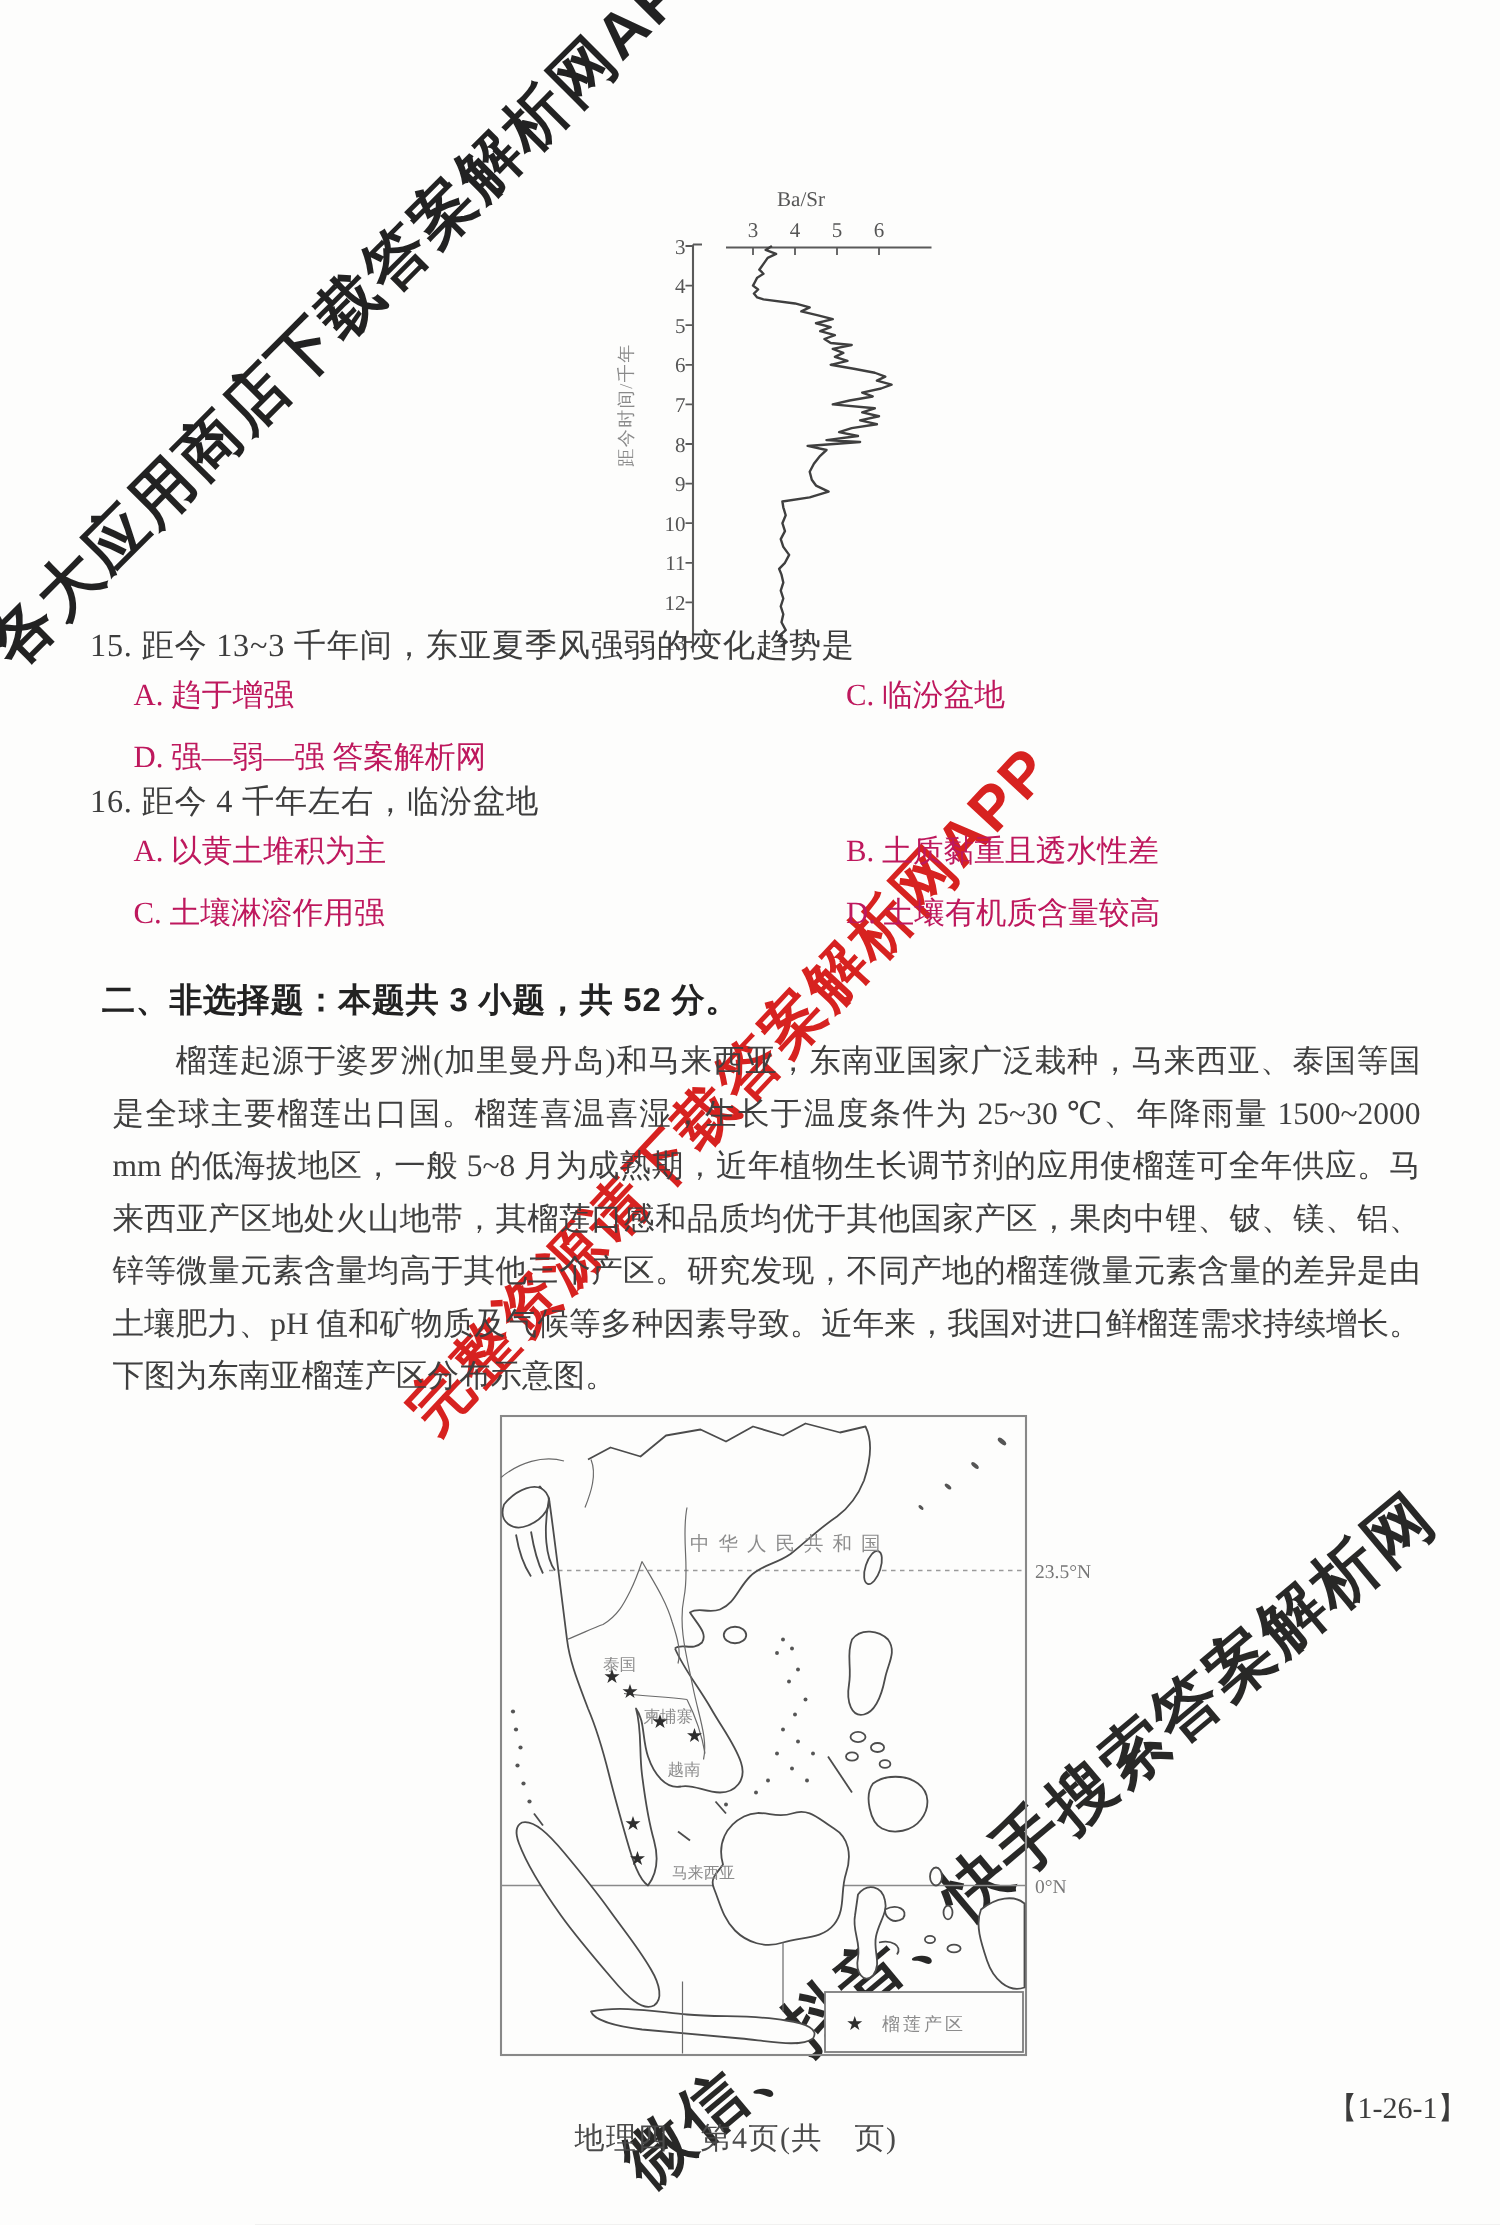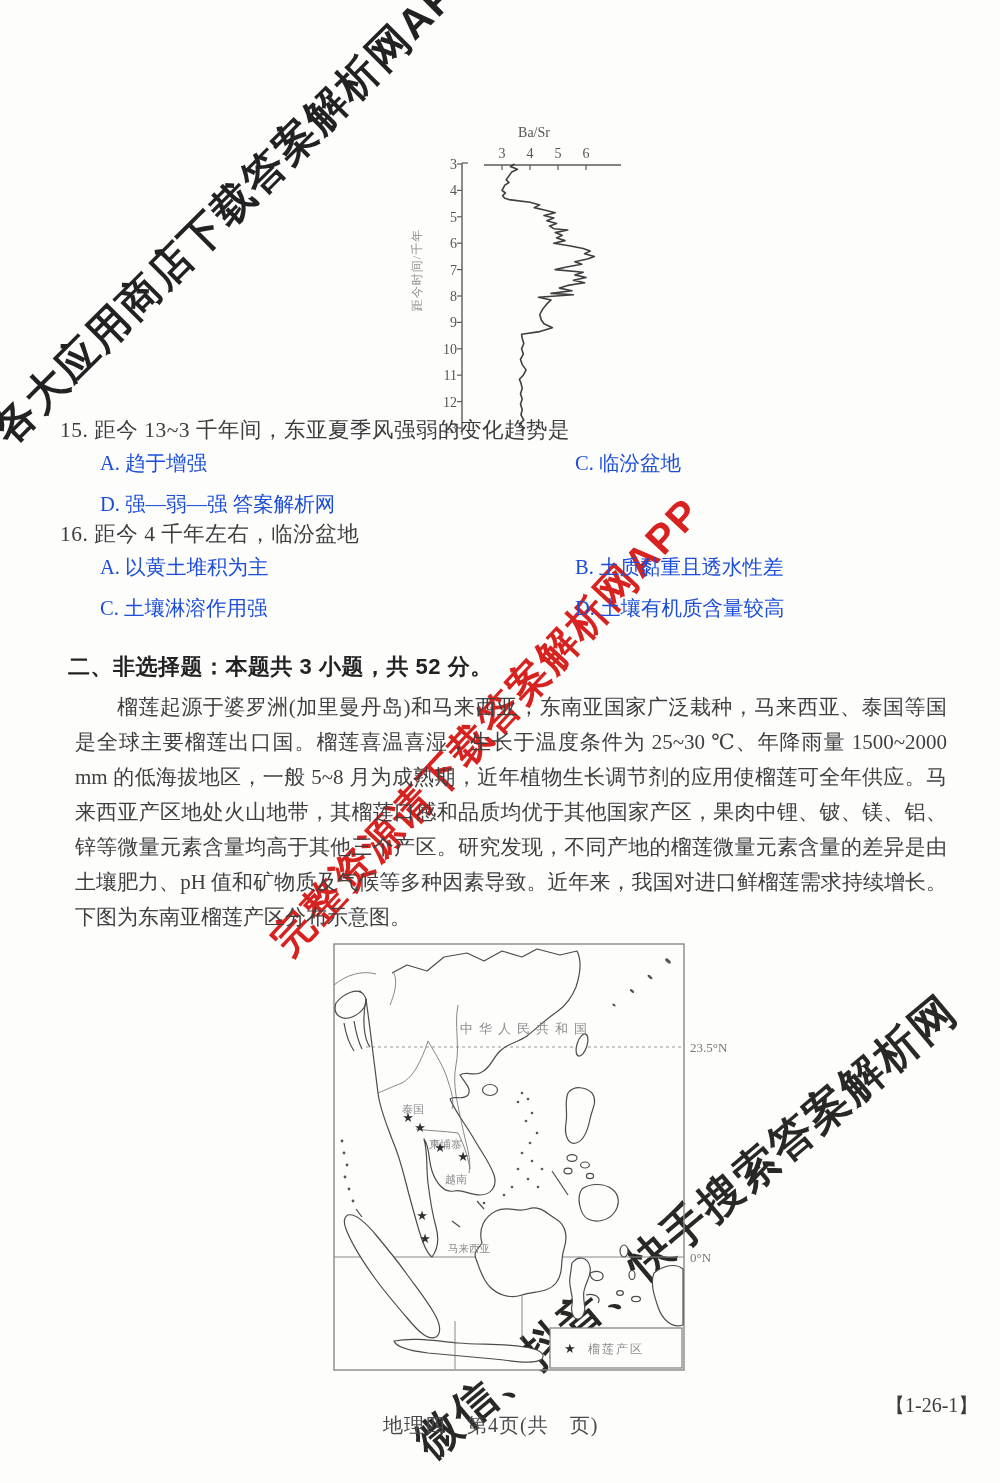--- a/index.html
+++ b/index.html
@@ -24,21 +24,21 @@
   .chart-wrap svg { display:block; }
   .axis-line { stroke:#5a5a5a; stroke-width:1.4; fill:none; }
   .tick-line { stroke:#5a5a5a; stroke-width:1.2; }
   .tick-text { font-family:"Liberation Serif","DejaVu Serif",serif; font-size:14px; fill:#555; }
   .chart-title { font-family:"Liberation Serif","DejaVu Serif",serif; font-size:14px; fill:#555; }
   .axis-label { font-family:"Liberation Serif","DejaVu Serif",serif; font-size:12px; fill:#8a8a8a; letter-spacing:1px; }
   .series-line { fill:none; stroke:#3f3f3f; stroke-width:1.6; stroke-linejoin:round; }
   
   .q { position:absolute; left:60px; font-size:21.5px; color:#3d3d3d; letter-spacing:.5px; }
   .q-stem { white-space:nowrap; }
-  .opts { position:absolute; left:100px; display:grid; grid-template-columns:475px auto; row-gap:13px; font-size:20.5px; color:#1d4ed8; }
+  .opts { position:absolute; left:89px; display:grid; grid-template-columns:475px auto; row-gap:13px; font-size:20.5px; color:#be185d; }
   .opt { white-space:nowrap; }
   .sec-header { position:absolute; left:68px; font-size:22px; font-weight:700; color:#222;
                 font-family:"Liberation Sans","DejaVu Sans",sans-serif; letter-spacing:.5px; }
   .passage { position:absolute; left:75px; top:690px; width:872px;
              font-size:21px; line-height:35px; text-align:justify; text-indent:2em; color:#3f3f3f; }
   
   .map-wrap { position:absolute; left:332px; top:943px; width:400px; height:430px; }
   .coast { fill:none; stroke:#4c4c4c; stroke-width:1.2; stroke-linejoin:round; }
   .coast-fill { fill:#fdfdfc; stroke:#4c4c4c; stroke-width:1.2; stroke-linejoin:round; }
   .border-line { fill:none; stroke:#6a6a6a; stroke-width:.8; }

